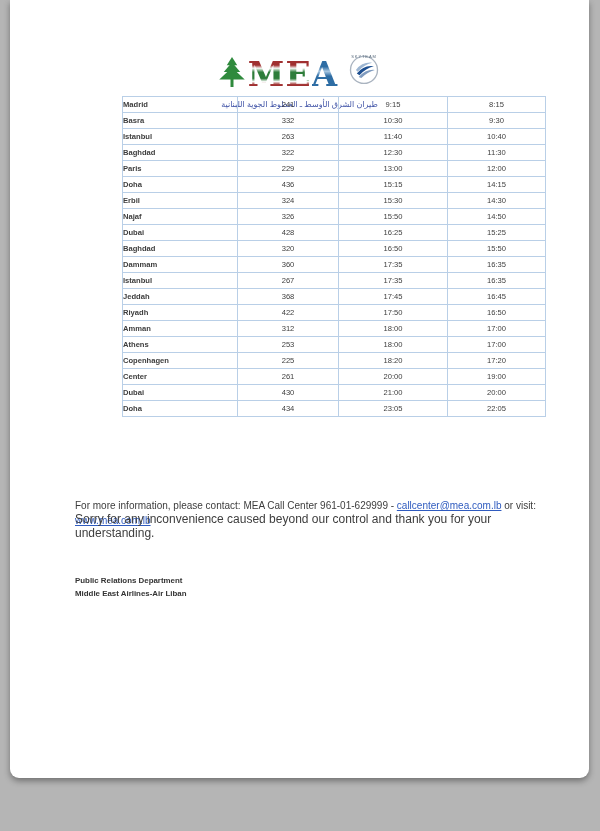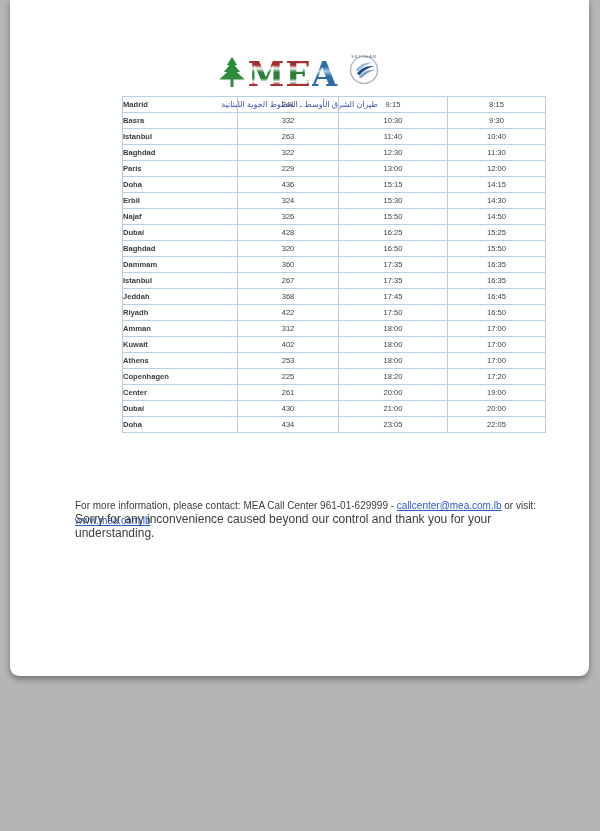--- a/index.html
+++ b/index.html
@@ -2,21 +2,21 @@
 <html><head>
 <meta charset="utf-8">
 <style>
   html,body{margin:0;padding:0;}
   body{
     width:600px;height:831px;position:relative;overflow:hidden;
     background:#b5b5b5;
     font-family:"Liberation Sans",sans-serif;
   }
   .page{
-    position:absolute;left:10px;top:0;width:579px;height:676px;
+    position:absolute;left:10px;top:0;width:579px;height:778px;
     background:#ffffff;border-radius:0 0 9px 9px;
     box-shadow:0 3px 6px rgba(0,0,0,.38);
   }
   
   .logo-row{
     position:absolute;top:50px;left:0;width:100%;height:40px;
     display:flex;justify-content:center;align-items:flex-end;
   }
   .cedar{width:30px;height:34px;margin-right:1px;margin-bottom:1px;}
   .mea-word{
@@ -184,26 +184,20 @@
       <td class="c-num">17:50</td>
       <td class="c-num">16:50</td>
     </tr>
         <tr>
       <td class="c-city">Amman</td>
       <td class="c-num">312</td>
       <td class="c-num">18:00</td>
       <td class="c-num">17:00</td>
     </tr>
         <tr>
-      <td class="c-city">Kuwait</td>
-      <td class="c-num">402</td>
-      <td class="c-num">18:00</td>
-      <td class="c-num">17:00</td>
-    </tr>
-        <tr>
       <td class="c-city">Athens</td>
       <td class="c-num">253</td>
       <td class="c-num">18:00</td>
       <td class="c-num">17:00</td>
     </tr>
         <tr>
       <td class="c-city">Copenhagen</td>
       <td class="c-num">225</td>
       <td class="c-num">18:20</td>
       <td class="c-num">17:20</td>
@@ -229,14 +223,18 @@
       </tbody>
   </table>
 
   <div class="contact">
     <span>For more information, please contact: MEA Call Center 961-01-629999 - </span><a class="lnk">callcenter@mea.com.lb</a><span>  or visit:</span><br>
     <a class="lnk">www.mea.com.lb</a>
   </div>
 
   <div class="apology">Sorry for any inconvenience caused beyond our control and thank you for your understanding.</div>
 
+  <div class="signature">
+    <div>Public Relations Department</div>
+    <div>Middle East Airlines-Air Liban</div>
+  </div>
 
 </div>
 
 </body></html>

